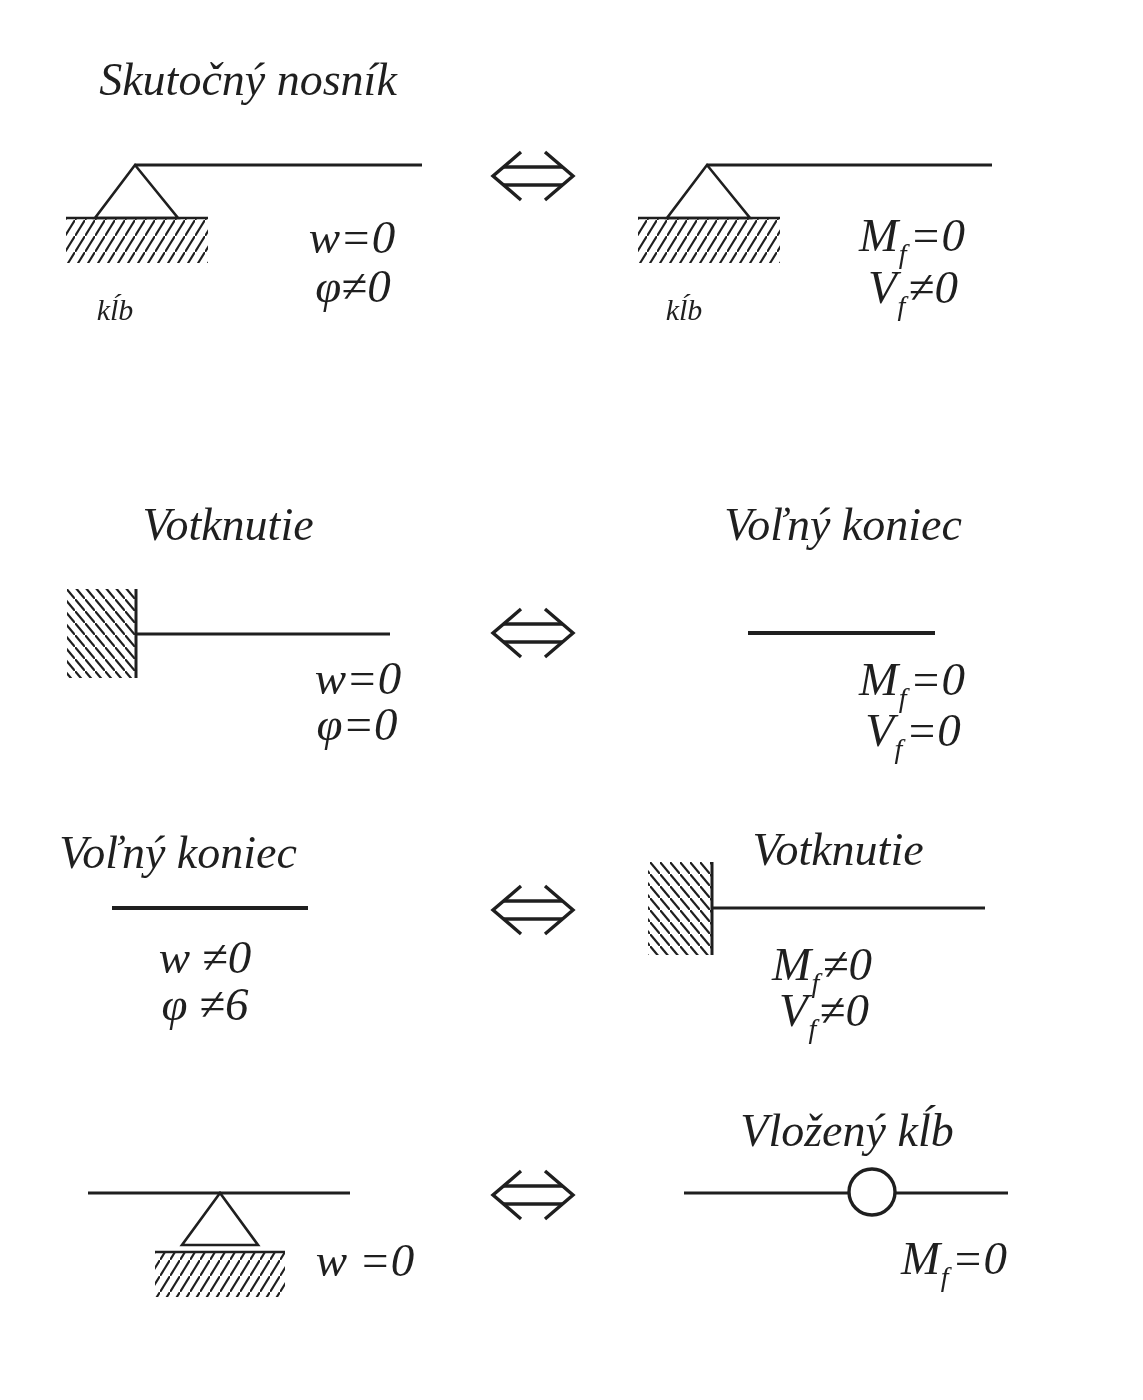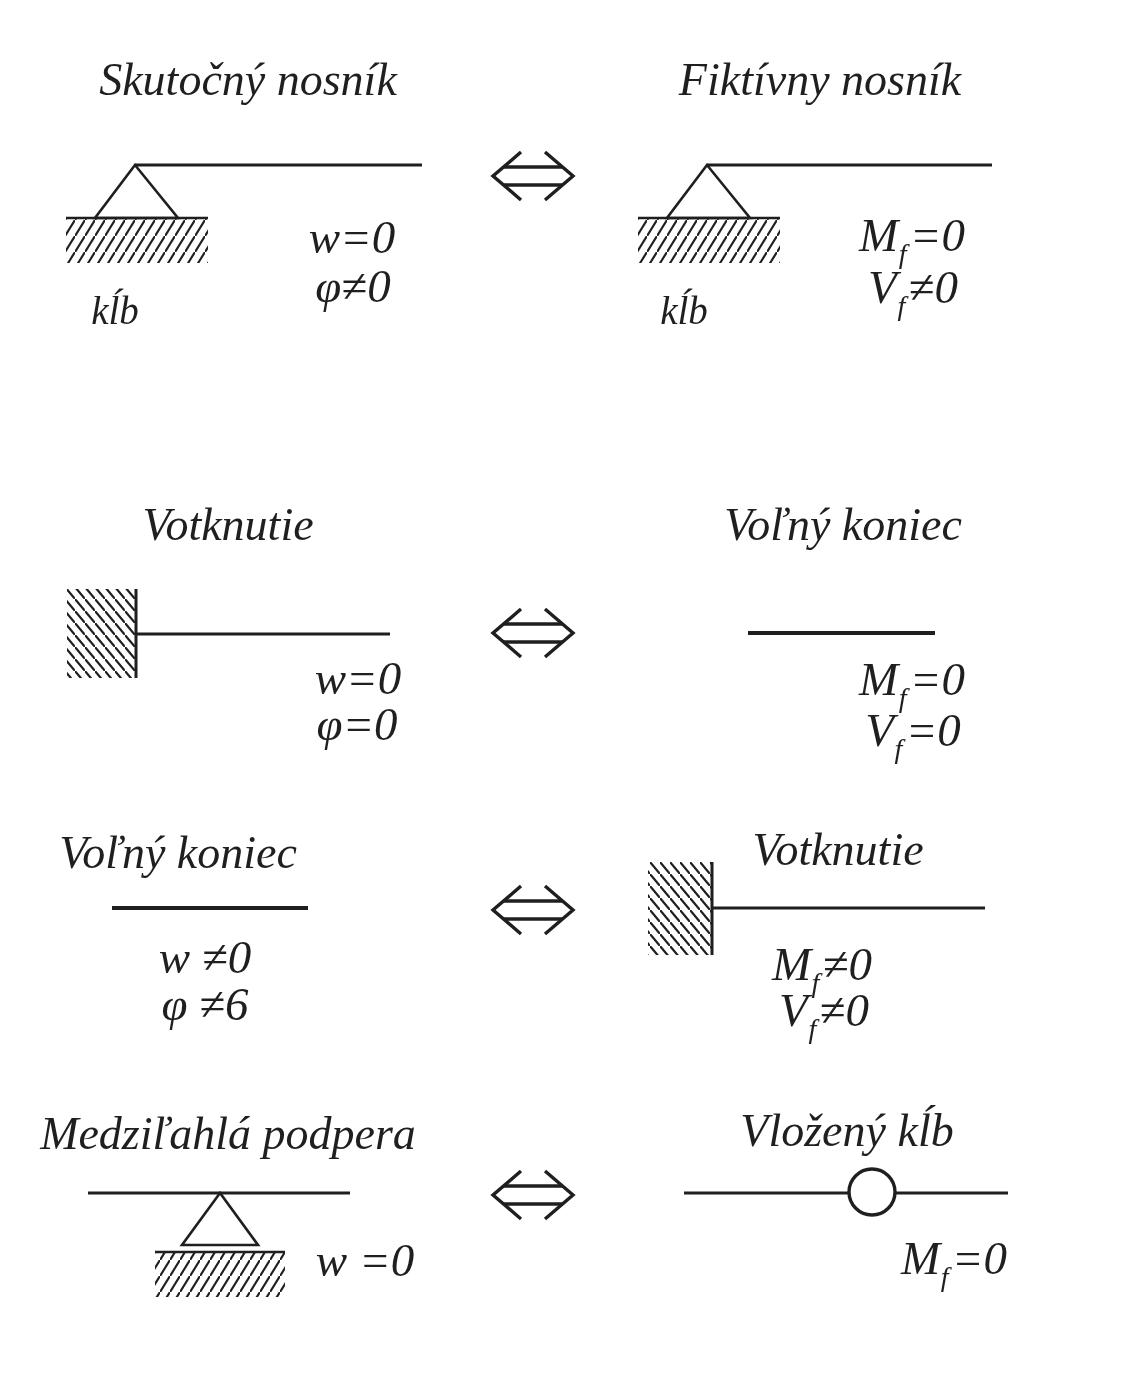--- a/index.html
+++ b/index.html
@@ -13,21 +13,21 @@
   }
   .stage{position:relative;width:1143px;height:1388px;}
   .t{
     position:absolute;
     font-style:italic;
     white-space:nowrap;
     line-height:1;
     transform:translate(-50%,-50%);
   }
   .title{font-size:46px;}
-  .label{font-size:39px;}
+  .label{font-size:30px;}
   .formula{font-size:47px;}
   .formula .sub{
     font-size:0.6em;
     vertical-align:-0.42em;
     margin:0 0.12em 0 0.02em;
     letter-spacing:0;
   }
   svg.diag{position:absolute;overflow:visible;}
   .s{stroke:var(--ink);fill:none;stroke-linecap:butt;}
   .hs{stroke:var(--ink);stroke-width:2.2;fill:none;}
@@ -43,21 +43,20 @@
     </pattern>
     <pattern id="hatchB" patternUnits="userSpaceOnUse" width="10" height="12">
       <path d="M0,0 L10,12" class="hs"></path>
     </pattern>
   </defs>
 </svg>
 
 <div class="stage">
 
   <div class="t title" style="left:248px;top:80px">Skutočný nosník</div>
-  <div class="t title" style="left:820px;top:80px">Fiktívny nosník</div>
 
   <svg class="diag" style="left:55px;top:140px" width="380" height="130">
     <line x1="80" y1="25" x2="367" y2="25" class="s" stroke-width="3.2"></line>
     <polygon points="80,25 40,78 123,78" class="s" stroke-width="2.6"></polygon>
     <line x1="11" y1="78" x2="153" y2="78" class="s" stroke-width="2.6"></line>
     <rect x="11" y="79" width="142" height="44" fill="url(#hatchF)"></rect>
   </svg>
   <div class="t label" style="left:115px;top:310px">kĺb</div>
   <div class="t formula" style="left:352px;top:237px"><span>w=0</span></div>
   <div class="t formula" style="left:353px;top:286px"><span>φ≠0</span></div>
@@ -120,21 +119,20 @@
   </svg>
 
   <svg class="diag" style="left:640px;top:850px" width="360" height="115">
     <rect x="8" y="12" width="64" height="93" fill="url(#hatchB)"></rect>
     <line x1="72" y1="12" x2="72" y2="105" class="s" stroke-width="3"></line>
     <line x1="72" y1="58" x2="345" y2="58" class="s" stroke-width="3.2"></line>
   </svg>
   <div class="t formula" style="left:822px;top:969px"><span>M</span><span class="sub">f</span><span>≠0</span></div>
   <div class="t formula" style="left:824px;top:1015px"><span>V</span><span class="sub">f</span><span>≠0</span></div>
 
-  <div class="t title" style="left:228px;top:1134px">Medziľahlá podpera</div>
   <div class="t title" style="left:847px;top:1131px">Vložený kĺb</div>
 
   <svg class="diag" style="left:80px;top:1180px" width="290" height="120">
     <line x1="8" y1="13" x2="270" y2="13" class="s" stroke-width="3.2"></line>
     <polygon points="140,13 102,65 178,65" class="s" stroke-width="2.6"></polygon>
     <line x1="75" y1="72" x2="205" y2="72" class="s" stroke-width="2.6"></line>
     <rect x="75" y="73" width="130" height="44" fill="url(#hatchF)"></rect>
   </svg>
   <div class="t formula" style="left:365px;top:1260px"><span>w =0</span></div>
 

